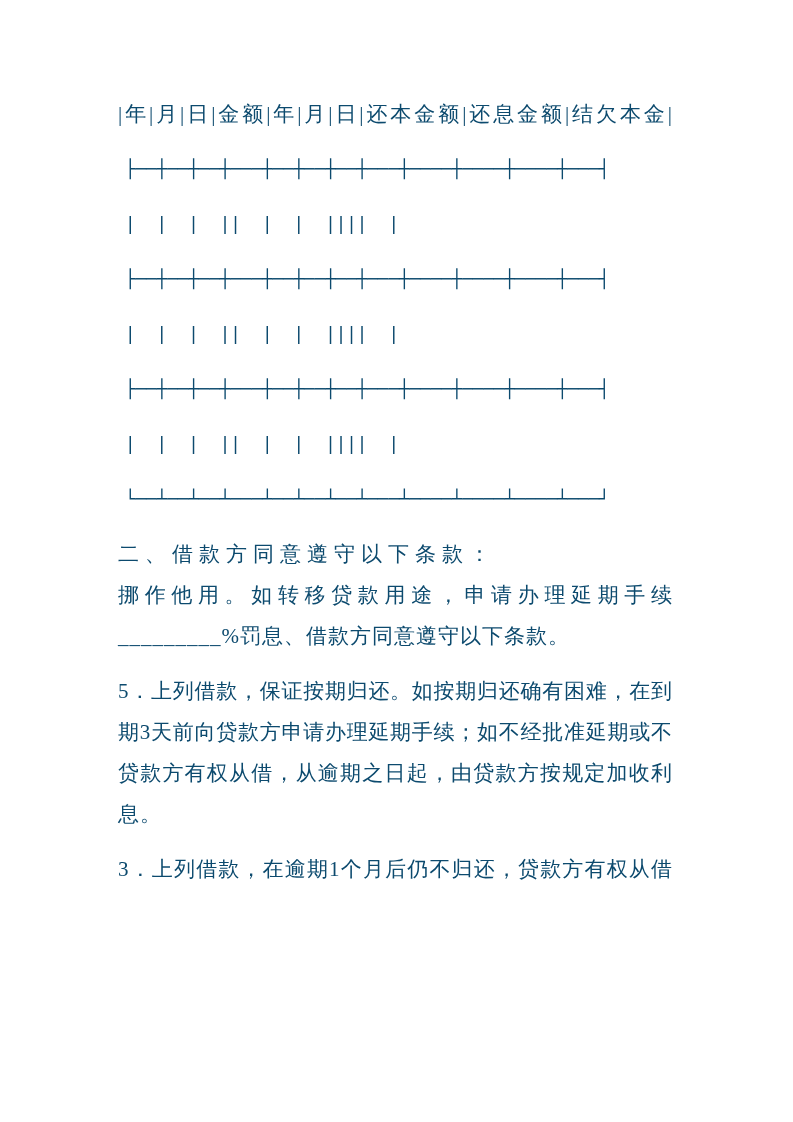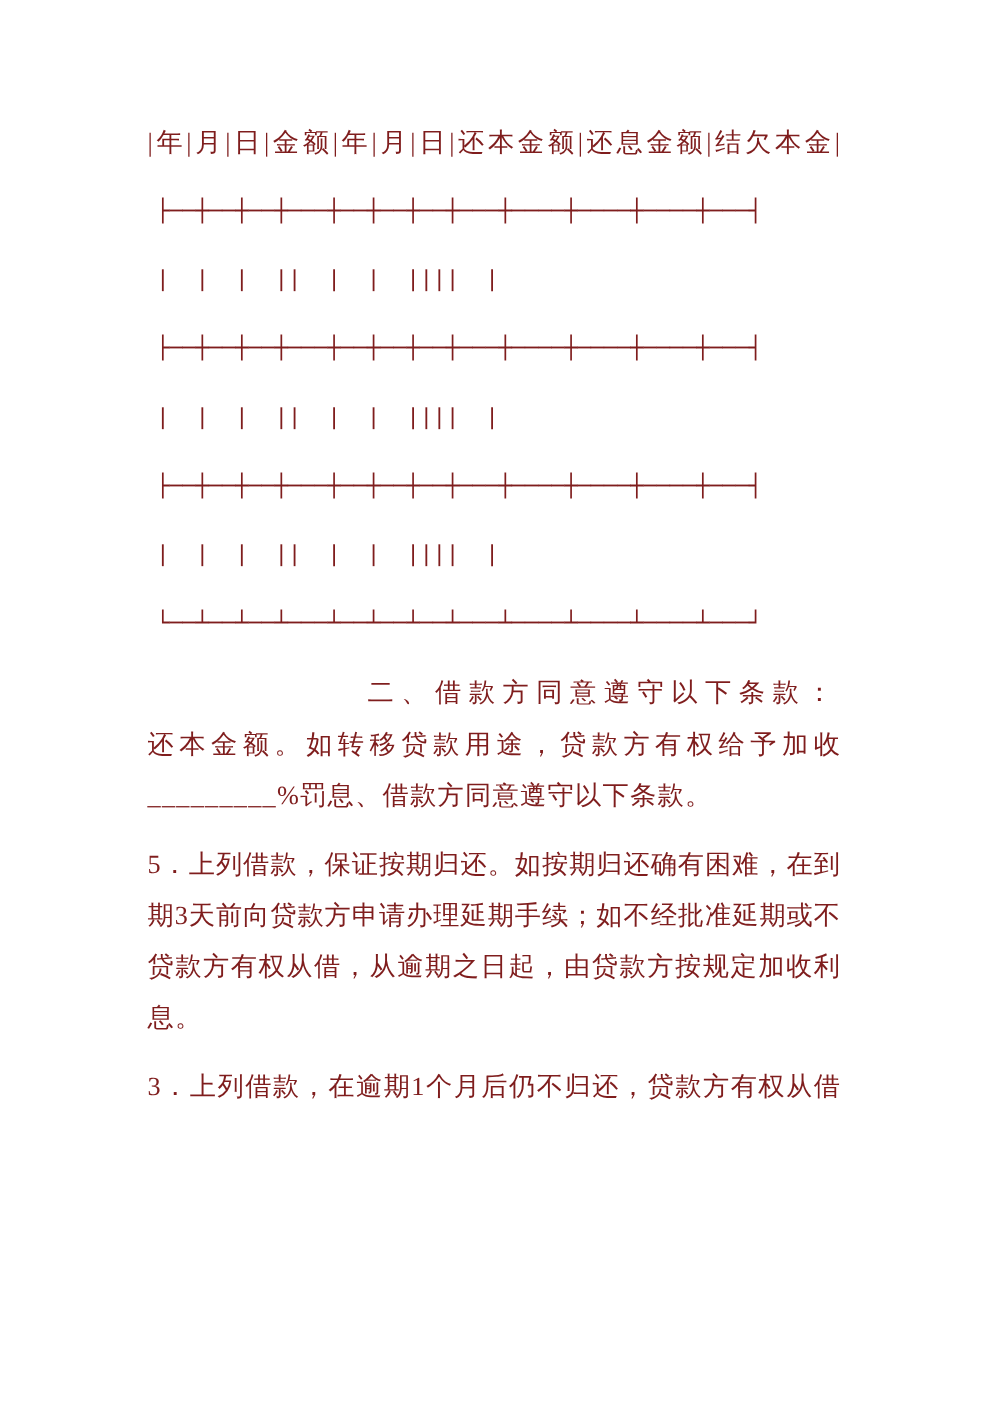--- a/index.html
+++ b/index.html
@@ -19,21 +19,21 @@
     box-sizing: border-box;
     width: 793px;
     height: 1122px;
     padding: 94px 121px 0 118px;
     background: #ffffff;
   }
   .line {
     height: 41px;
     line-height: 41px;
     font-size: 21px;
-    color: #7f1d1d;
+    color: #0c4a6e;
   }
   
   .gap { margin-top: 14px; }
 
   
   .jfull {
     width: 554px;
     text-align: justify;
     text-align-last: justify;
     text-justify: inter-character;
@@ -41,21 +41,20 @@
   }
   
   .part {
     letter-spacing: 1px;
     white-space: pre;
   }
   
   .heading {
     letter-spacing: 6px;
     white-space: pre;
-    text-align: right;
   }
   
   .mono {
     font-family: "DejaVu Sans Mono", monospace;
     font-size: 17.5px;
     letter-spacing: 0;
     white-space: pre;
     margin-left: 7px;
   }
 </style>
@@ -75,21 +74,21 @@
 
     <div class="line mono gap">├──┼──┼──┼───┼──┼──┼──┼───┼────┼────┼────┼───┤</div>
     <div class="line mono gap">|  |  |  ||  |  |  ||||  |</div>
 
     <div class="line mono gap">└──┴──┴──┴───┴──┴──┴──┴───┴────┴────┴────┴───┘</div>
   </div>
 
   <div class="clauses-block">
     <div class="line heading gap">二、借款方同意遵守以下条款：</div>
 
-    <div class="line jfull">还本金额。如转移贷款用途，贷款方有权给予加收</div>
+    <div class="line jfull">挪作他用。如转移贷款用途，申请办理延期手续</div>
     <div class="line part">_________%罚息、借款方同意遵守以下条款。</div>
 
     <div class="line jfull gap">5．上列借款，保证按期归还。如按期归还确有困难，在到</div>
     <div class="line jfull">期3天前向贷款方申请办理延期手续；如不经批准延期或不</div>
     <div class="line jfull">贷款方有权从借，从逾期之日起，由贷款方按规定加收利</div>
     <div class="line part">息。</div>
 
     <div class="line jfull gap">3．上列借款，在逾期1个月后仍不归还，贷款方有权从借</div>
   </div>
 

